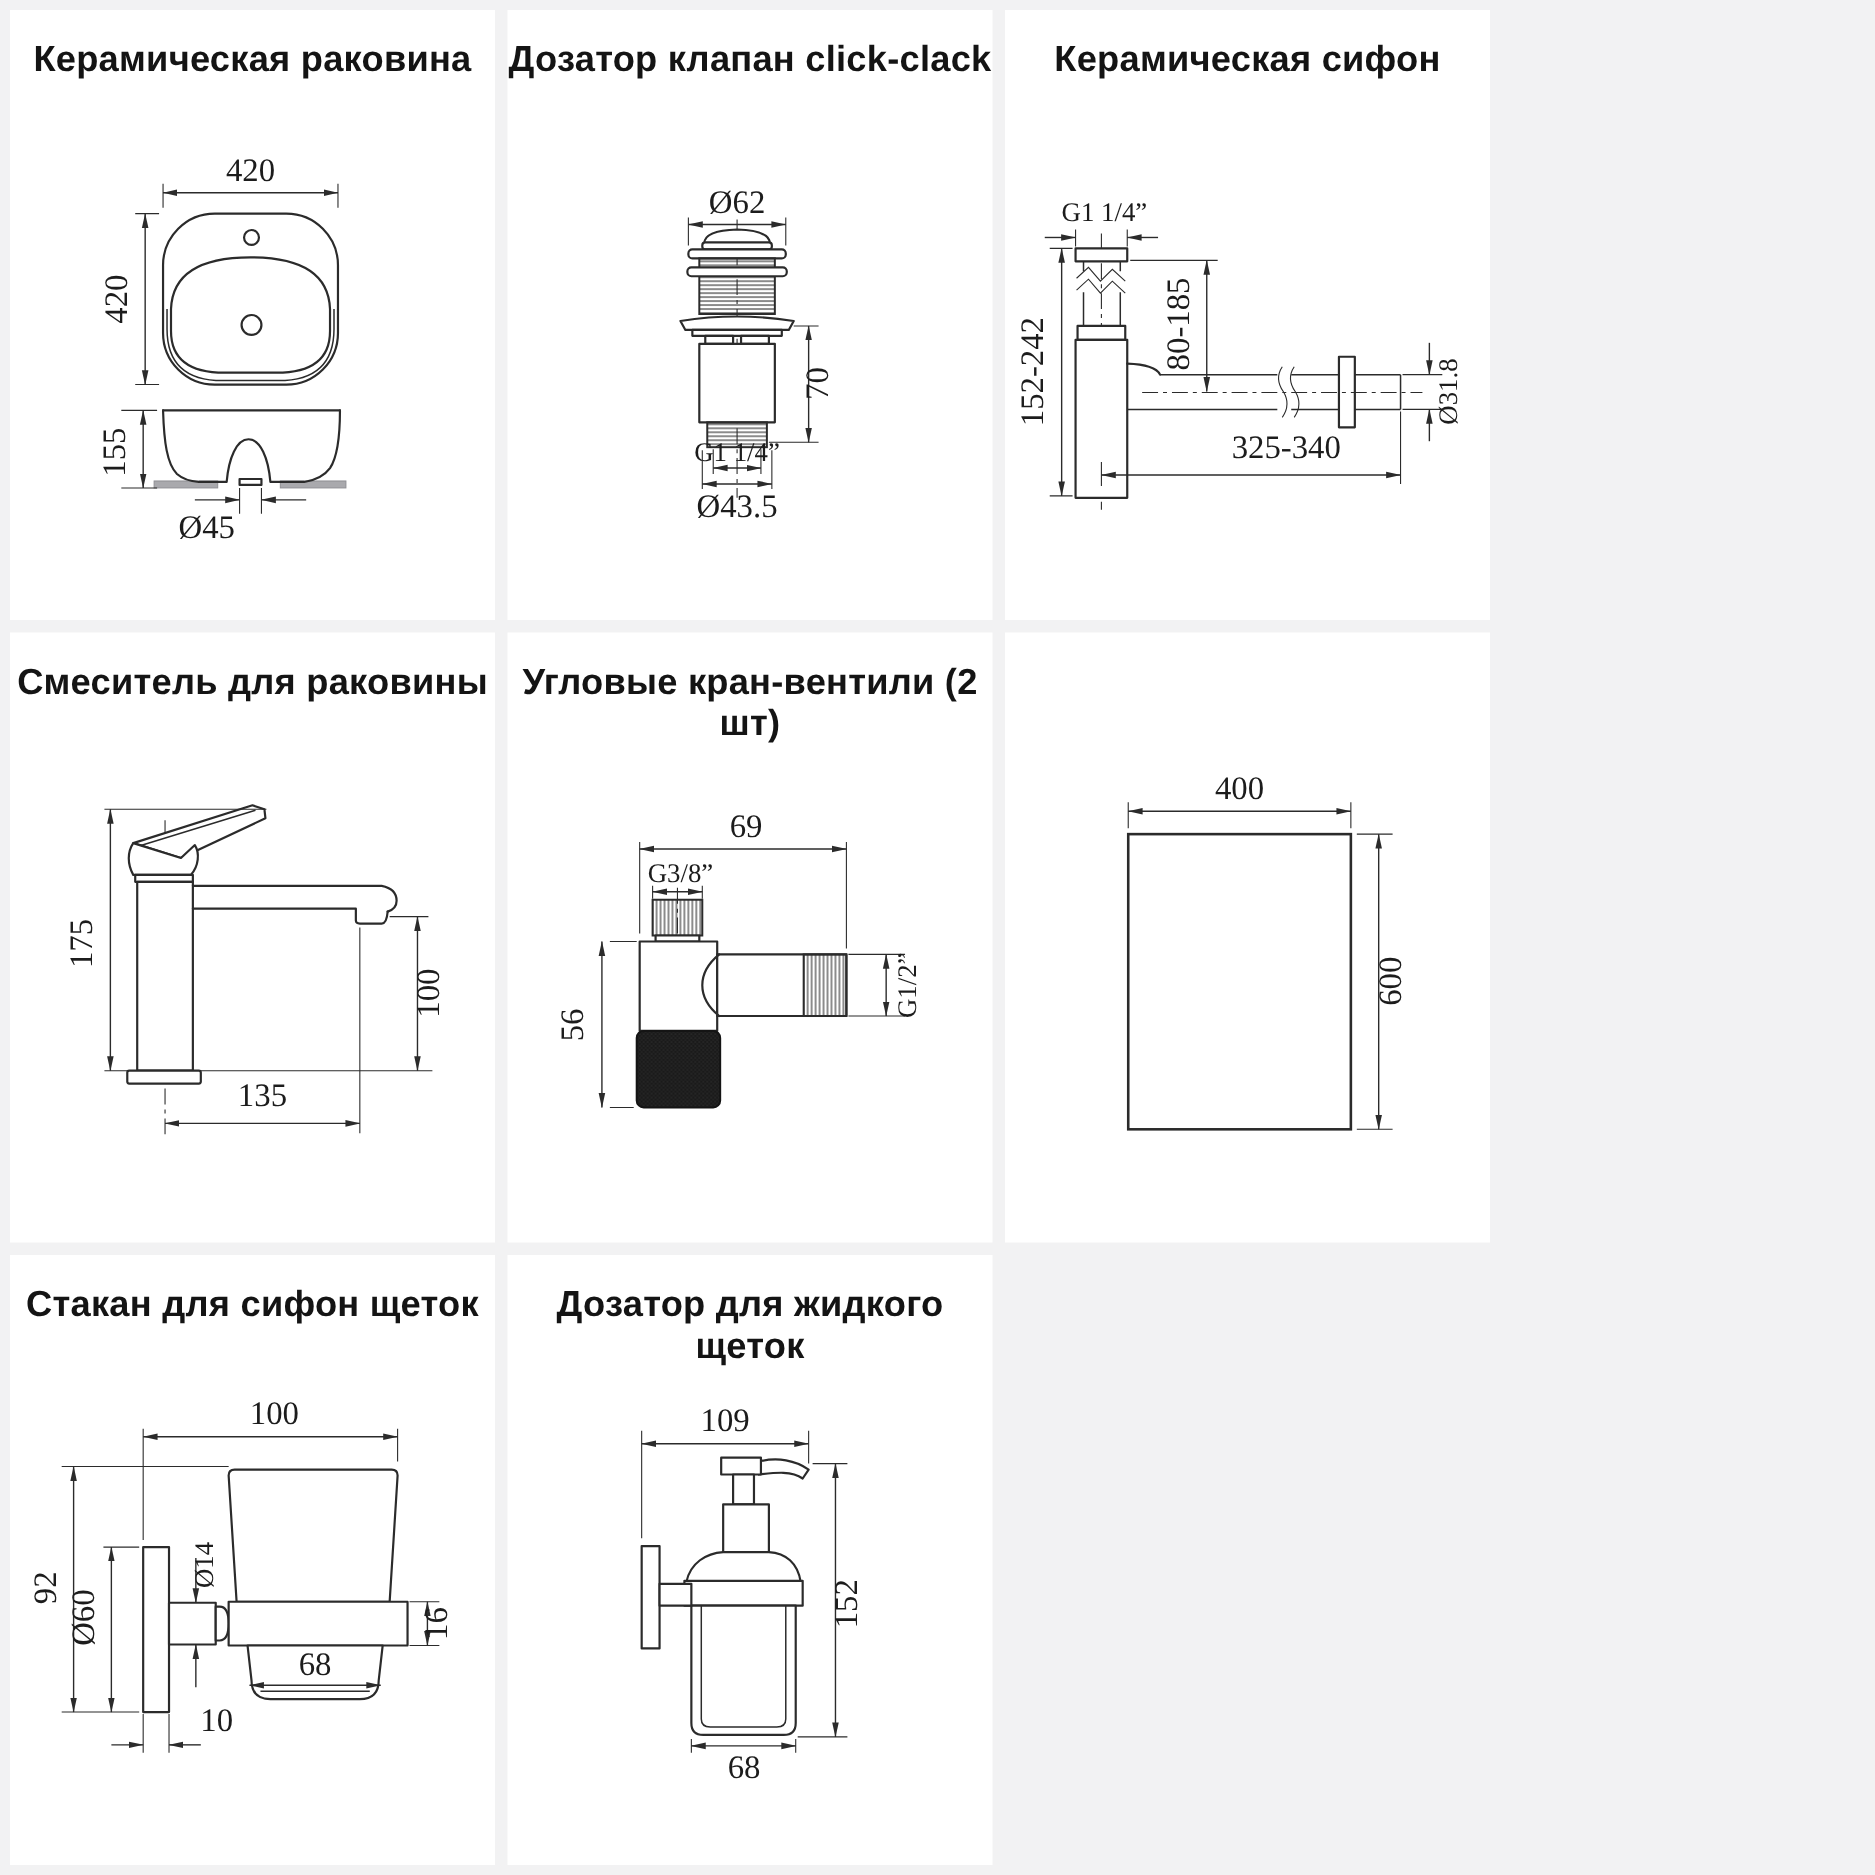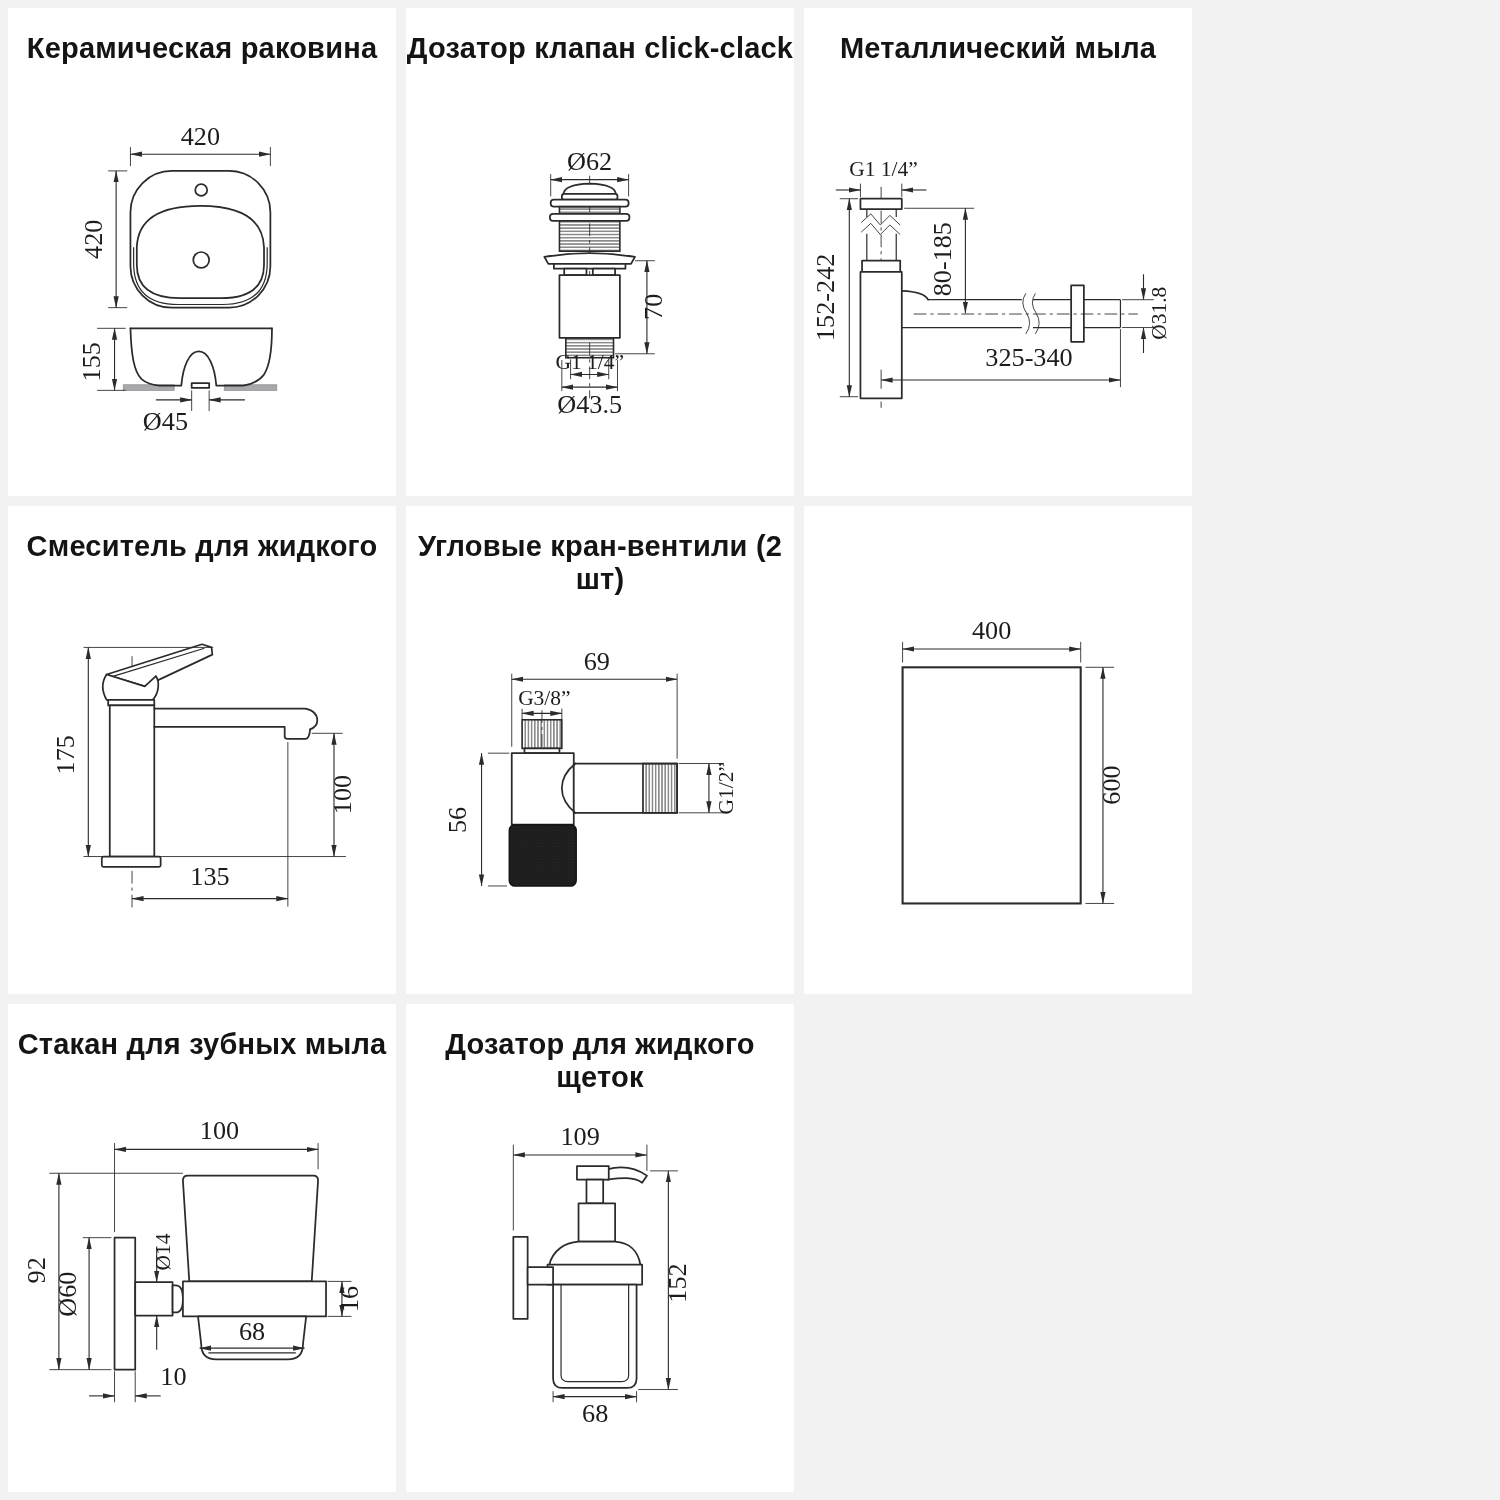--- a/index.html
+++ b/index.html
@@ -120,21 +120,21 @@
       </g>
       <g>
         <path class="ext" d="M196,380 V419 M266,380 V419"></path>
         <line class="dl" x1="196" y1="414" x2="266" y2="414" marker-start="url(#arr)" marker-end="url(#arr)"></line>
         <text class="dim" x="231" y="447">Ø43.5</text>
       </g>
     </svg>
   </div>
 
   <div class="card">
-    <div class="card-title">Металлический мыла</div>
+    <div class="card-title">Керамическая сифон</div>
     <svg class="draw" viewBox="0 0 488 488">
       <g>
         <line class="cl" x1="97" y1="162" x2="97" y2="440"></line>
         <rect x="71" y="177" width="52" height="13" class="ol"></rect>
         <path class="thin" d="M79,190 V200 M116,190 V200 M79,221 V258 M116,221 V258"></path>
         <path class="ext" d="M72,207 L84,196 L96,210 L108,198 L121,210 M72,219 L84,208 L96,222 L108,210 L121,222"></path>
         <rect x="73" y="255" width="48" height="14" class="ol"></rect>
         <rect x="71" y="269" width="52" height="159" class="ol"></rect>
         <path class="oln" d="M123,293 Q151,294 156,304"></path>
         <path class="thin" d="M156,304 H274 M288,304 H398 M123,339 H274 M288,339 H398 M398,304 V339"></path>
@@ -166,21 +166,21 @@
       </g>
       <g>
         <path class="ext" d="M97,392 V416 M398,341 V414"></path>
         <line class="dl" x1="97" y1="405" x2="398" y2="405" marker-start="url(#arr)" marker-end="url(#arr)"></line>
         <text class="dim" x="283" y="388">325-340</text>
       </g>
     </svg>
   </div>
 
   <div class="card">
-    <div class="card-title">Смеситель для жидкого</div>
+    <div class="card-title">Смеситель для раковины</div>
     <svg class="draw" viewBox="0 0 488 488">
       <g>
         <line class="ext" x1="95" y1="378" x2="425" y2="378"></line>
         <line class="cl" x1="156" y1="126" x2="156" y2="444"></line>
         <path class="ol" d="M124,149 L244,111 L256,115 L257,124 L172,164 Z"></path>
         <line class="thin" x1="130" y1="152" x2="247" y2="116"></line>
         <path class="ol" d="M124,149 C118,158 118,170 124,181 L182,181 C190,172 191,159 186,151 L172,164 Z"></path>
         <rect x="126" y="181" width="58" height="7" class="ol"></rect>
         <rect x="128" y="188" width="56" height="190" class="ol"></rect>
         <path class="oln" d="M184,192 H374 Q389,195 389,207 Q389,215 380,218"></path>
@@ -251,21 +251,21 @@
       </g>
       <g>
         <path class="ext" d="M354,140 H390 M354,437 H390"></path>
         <line class="dl" x1="376" y1="140" x2="376" y2="437" marker-start="url(#arr)" marker-end="url(#arr)"></line>
         <text class="dim" transform="rotate(-90 398 288)" x="398" y="288">600</text>
       </g>
     </svg>
   </div>
 
   <div class="card">
-    <div class="card-title">Стакан для зубных мыла</div>
+    <div class="card-title">Стакан для сифон щеток</div>
     <svg class="draw" viewBox="0 0 488 488">
       <g>
         <rect x="134" y="231" width="26" height="166" class="ol"></rect>
         <rect x="160" y="287" width="47" height="42" class="ol"></rect>
         <path class="ol" d="M207,291 H211 Q220,291 220,308 Q220,325 211,325 H207 Z"></path>
         <path class="ol" d="M226,153 H384 Q390,153 390,159 L382,286 H228 L220,159 Q220,153 226,153 Z"></path>
         <rect x="220" y="286" width="180" height="44" class="ol"></rect>
         <path class="ol" d="M239,330 L243,365 Q243,384 262,384 H352 Q371,384 371,365 L375,330 Z"></path>
         <path class="thin" d="M252,376 H362"></path>
       </g>

